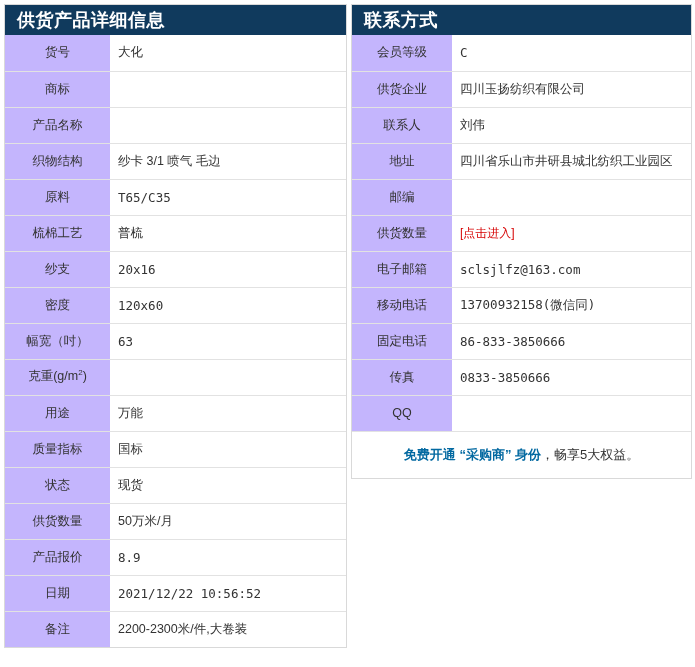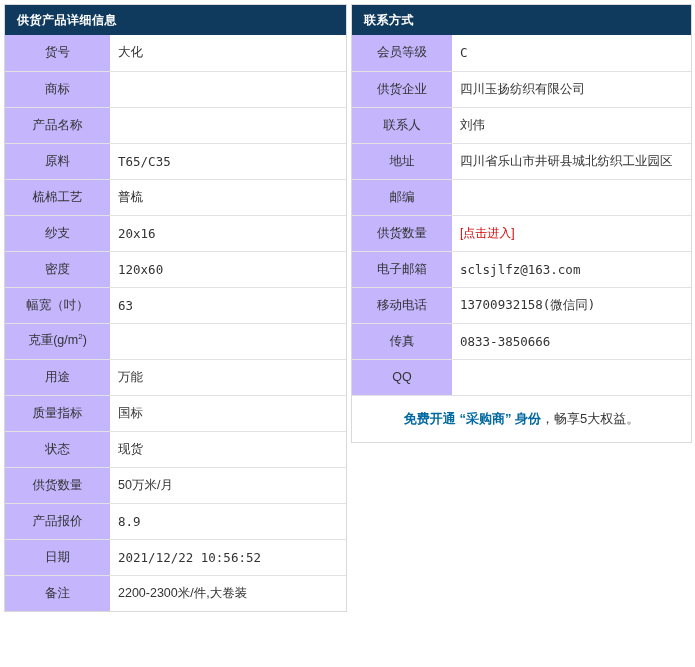--- a/index.html
+++ b/index.html
@@ -26,21 +26,21 @@
     width: 343px;
   }
   .panel-right {
     left: 351px;
     width: 341px;
   }
   .panel-header {
     height: 30px;
     background: #103a5d;
     color: #ffffff;
-    font-size: 12px;
+    font-size: 18px;
     font-weight: bold;
     line-height: 30px;
     padding-left: 12px;
     letter-spacing: 0.5px;
   }
   table.kv {
     width: 100%;
     border-collapse: collapse;
     table-layout: fixed;
   }
@@ -103,20 +103,24 @@
         </tr>
         <tr>
           <td class="k">商标</td>
           <td class="v"></td>
         </tr>
         <tr>
           <td class="k">产品名称</td>
           <td class="v"></td>
         </tr>
         <tr>
+          <td class="k">织物结构</td>
+          <td class="v">纱卡 3/1 喷气 毛边</td>
+        </tr>
+        <tr>
           <td class="k">原料</td>
           <td class="v mono">T65/C35</td>
         </tr>
         <tr>
           <td class="k">梳棉工艺</td>
           <td class="v">普梳</td>
         </tr>
         <tr>
           <td class="k">纱支</td>
           <td class="v mono">20x16</td>
@@ -195,20 +199,24 @@
             <a class="link-red" href="#">[点击进入]</a>
           </td>
         </tr>
         <tr>
           <td class="k">电子邮箱</td>
           <td class="v mono">sclsjlfz@163.com</td>
         </tr>
         <tr>
           <td class="k">移动电话</td>
           <td class="v mono">13700932158(微信同)</td>
+        </tr>
+        <tr>
+          <td class="k">固定电话</td>
+          <td class="v mono">86-833-3850666</td>
         </tr>
         <tr>
           <td class="k">传真</td>
           <td class="v mono">0833-3850666</td>
         </tr>
         <tr>
           <td class="k">QQ</td>
           <td class="v mono"></td>
         </tr>
       </tbody>

